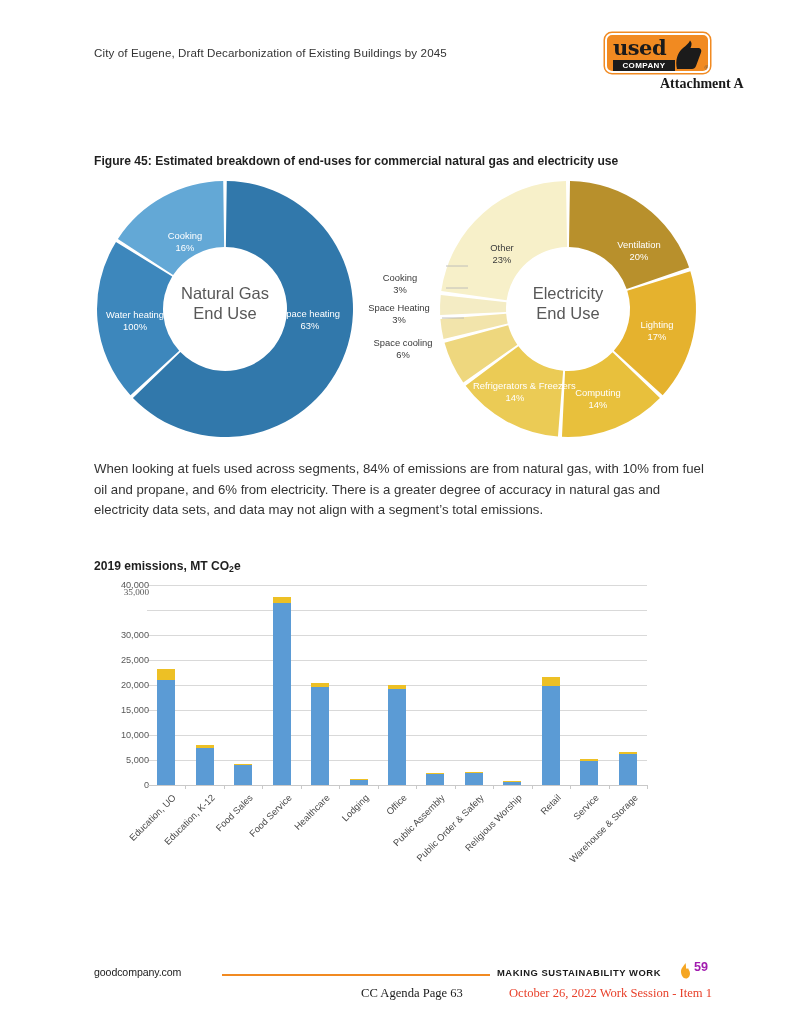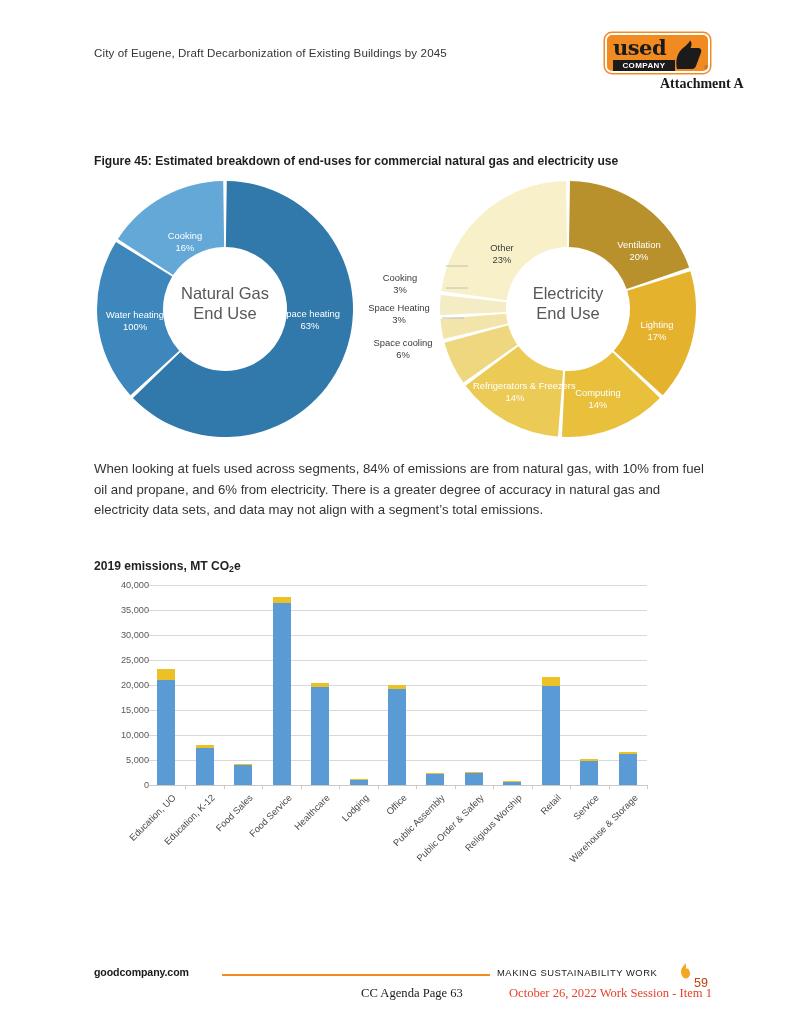--- a/index.html
+++ b/index.html
@@ -91,30 +91,30 @@
   .legend { position:absolute; left:0; top:297px; width:612px; text-align:center; font-size:0; }
   .legend-item { display:inline-block; margin:0 24px; font-size:10.6px; color:#3f3f3f; }
   .legend-swatch {
     display:inline-block; width:9px; height:9px; margin-right:5px;
     position:relative; top:1px;
   }
 
   
   .footer { position:absolute; left:0; top:960px; width:800px; height:75px; }
   .foot-site {
-    position:absolute; left:94px; top:6px; font-size:10.6px; font-weight:bold;
+    position:absolute; left:94px; top:6px; font-size:10.6px; font-weight:normal;
     color:#1a1a1a; letter-spacing:-0.1px;
   }
   .foot-rule { position:absolute; left:222px; top:14px; width:268px; height:1.6px; background:#f18a21; }
   .foot-tag {
-    position:absolute; left:497px; top:7px; font-size:9.4px; font-weight:normal;
+    position:absolute; left:497px; top:7px; font-size:9.4px; font-weight:bold;
     color:#1a1a1a; letter-spacing:0.55px; white-space:nowrap;
   }
   .foot-flame { position:absolute; left:679px; top:3px; width:12px; height:16px; }
-  .foot-page { position:absolute; left:694px; top:16px; font-size:12.6px; color:#c2410c; }
+  .foot-page { position:absolute; left:694px; top:0; font-size:12.6px; color:#a21caf;font-weight:bold; }
   .foot-agenda {
     position:absolute; left:12px; top:26px; width:800px; text-align:center;
     font-family:"Liberation Serif", serif; font-size:12.6px; color:#1a1a1a;
   }
   .foot-session {
     position:absolute; right:88px; top:26px;
     font-family:"Liberation Serif", serif; font-size:12.6px; color:#e8402a; white-space:nowrap;
   }
   .sub { font-size:0.72em; vertical-align:-0.25em; }
 </style>
@@ -248,21 +248,21 @@
         <div class="gridline" style="top: 0px; left: 53px;"></div>
       </div>
     <div id="ytick-layer">
         <div class="ytick" style="top: 200px;">0</div>
         <div class="ytick" style="top: 175px;">5,000</div>
         <div class="ytick" style="top: 150px;">10,000</div>
         <div class="ytick" style="top: 125px;">15,000</div>
         <div class="ytick" style="top: 100px;">20,000</div>
         <div class="ytick" style="top: 75px;">25,000</div>
         <div class="ytick" style="top: 50px;">30,000</div>
-        <div class="ytick" style="top: 25px;">35,000</div>
+        <div class="ytick" style="top: 7px; font-family: Liberation Serif, serif;">35,000</div>
         <div class="ytick" style="top: 0px;">40,000</div>
       </div>
     <div class="axis-base"></div>
     <div id="bars-layer">
         <div class="bar-col" style="left: 63.2308px; width: 18px; height: 200px; top: 0px; position: absolute;">
           <div class="seg-gas" style="height: 105px; background: rgb(91, 155, 213);"></div>
           <div class="seg-elec" style="height: 11.5px; bottom: 105px; background: rgb(237, 192, 37);"></div>
         </div>
         <div class="tick-mark" style="left: 91.4615px;"></div>
         <div class="bar-col" style="left: 101.692px; width: 18px; height: 200px; top: 0px; position: absolute;">

